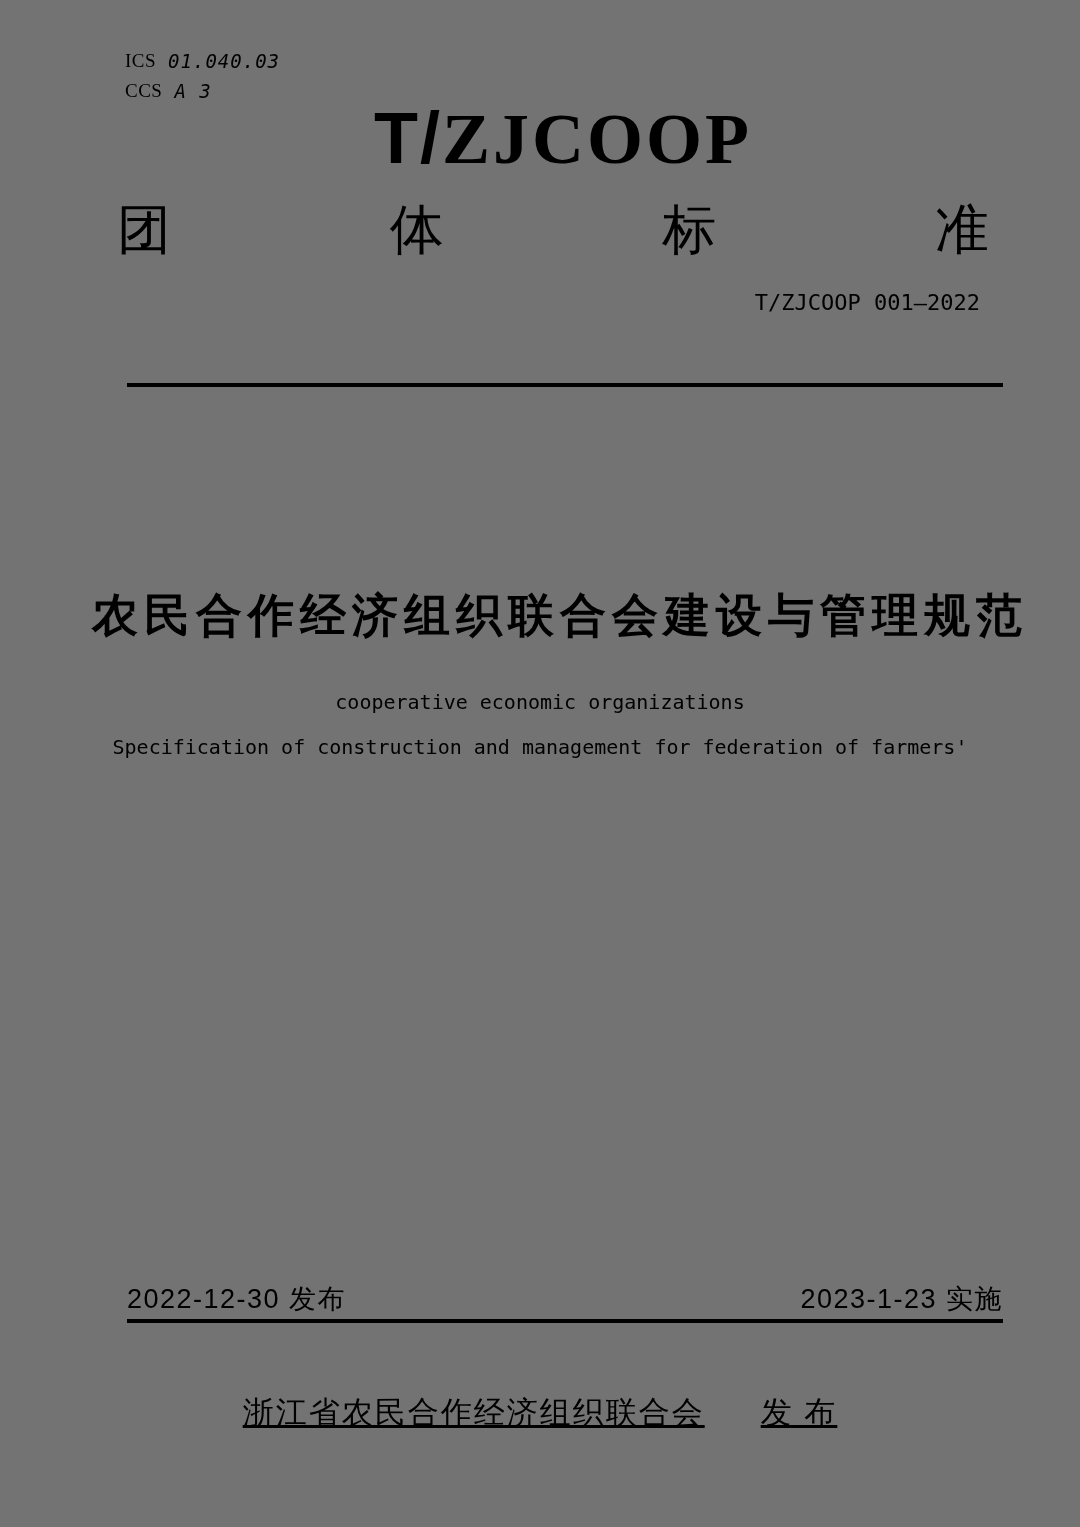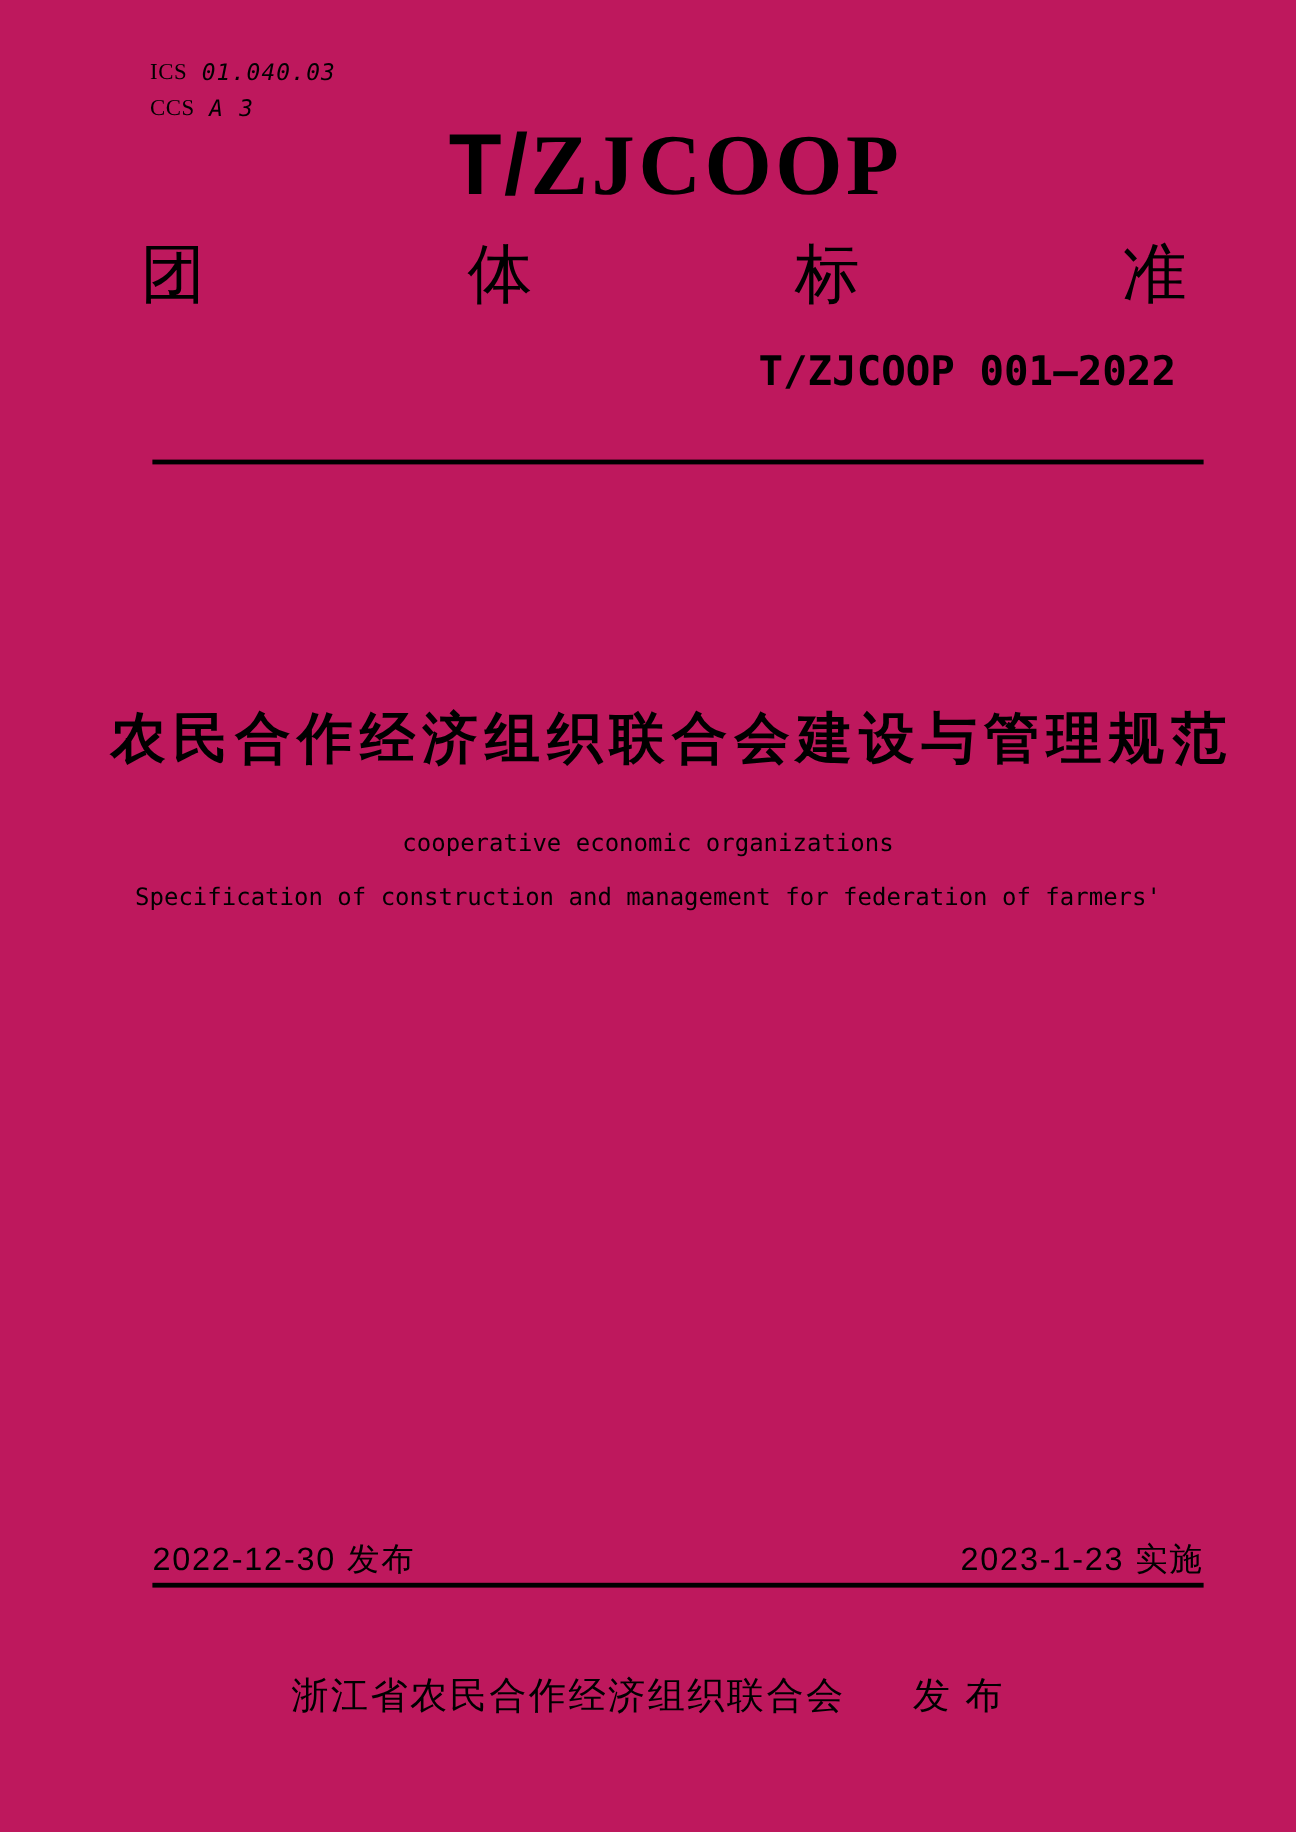--- a/index.html
+++ b/index.html
@@ -1,20 +1,20 @@
 <!DOCTYPE html>
 <html><head>
 <meta charset="utf-8">
 <style>
   html,body{margin:0;padding:0;background:#e8e8e8;}
   .page{
     position:relative;
     width:1080px;height:1527px;
     margin:0 auto;
-    background:#be185d;
+    background:#737373;
     color:#000;
     font-family:"Liberation Sans",sans-serif;
     overflow:hidden;
   }
   
   .meta-block{position:absolute;left:125px;top:46px;}
   .meta-line{display:flex;gap:12px;font-size:19px;line-height:30px;}
   .meta-label{font-family:"Liberation Serif",serif;letter-spacing:0.5px;}
   .meta-value{font-family:"DejaVu Sans Mono",monospace;letter-spacing:1px;font-style:italic;}
 
@@ -30,21 +30,21 @@
   .category-row{
     position:absolute;left:117px;top:202px;width:872px;
     display:flex;justify-content:space-between;
     font-size:54px;line-height:1;font-weight:400;
   }
 
   
   .std-number{
     position:absolute;right:100px;top:290px;
     font-family:"DejaVu Sans Mono",monospace;
-    font-size:34px;line-height:1.2;font-weight:700;
+    font-size:22px;line-height:1.2;font-weight:400;
   }
 
   .rule{position:absolute;left:127px;width:876px;background:#000;}
   .rule-top{top:383px;height:4px;}
   .rule-bottom{top:1319px;height:4px;}
 
   
   .main-title{
     position:absolute;left:92px;top:589px;width:872px;
     text-align:center;
@@ -66,20 +66,21 @@
     display:flex;justify-content:space-between;
     font-size:27px;line-height:1.2;font-weight:500;letter-spacing:1.5px;
   }
 
   
   .publisher-row{
     position:absolute;left:104px;top:1394px;width:872px;
     display:flex;justify-content:center;gap:56px;
     font-size:31px;line-height:1.2;font-weight:500;letter-spacing:2px;
     white-space:nowrap;
+    text-decoration:underline;
   }
 </style>
 </head>
 <body>
 
 <div class="page">
 
   <div class="meta-block">
     <div class="meta-line">
       <span class="meta-label">ICS</span>

